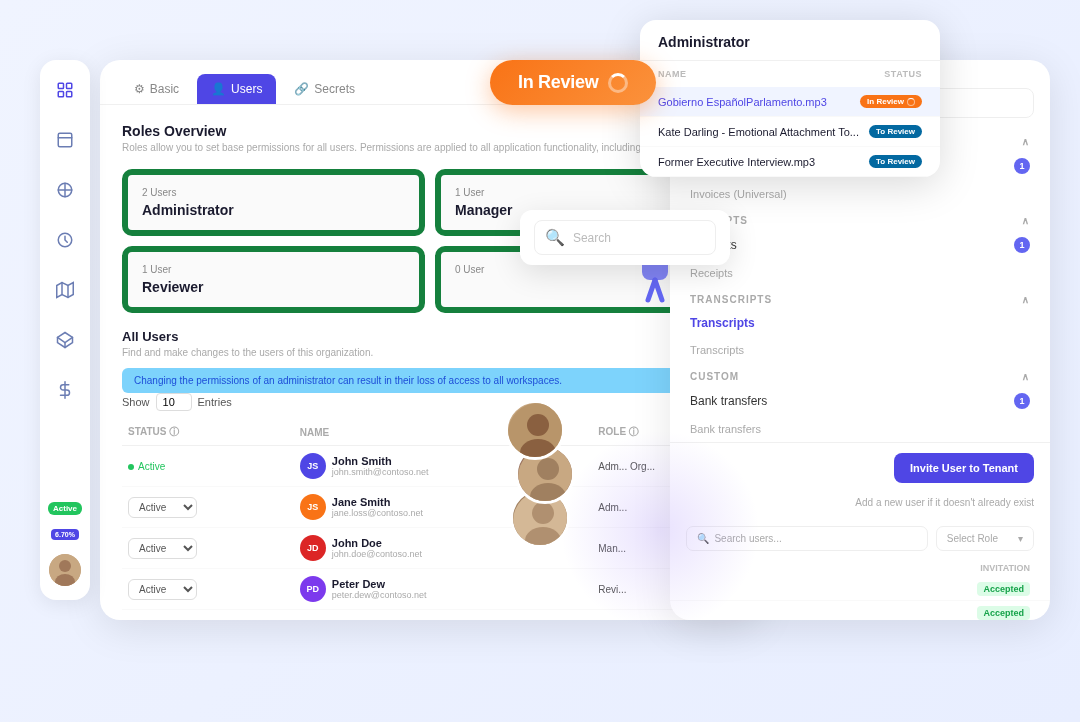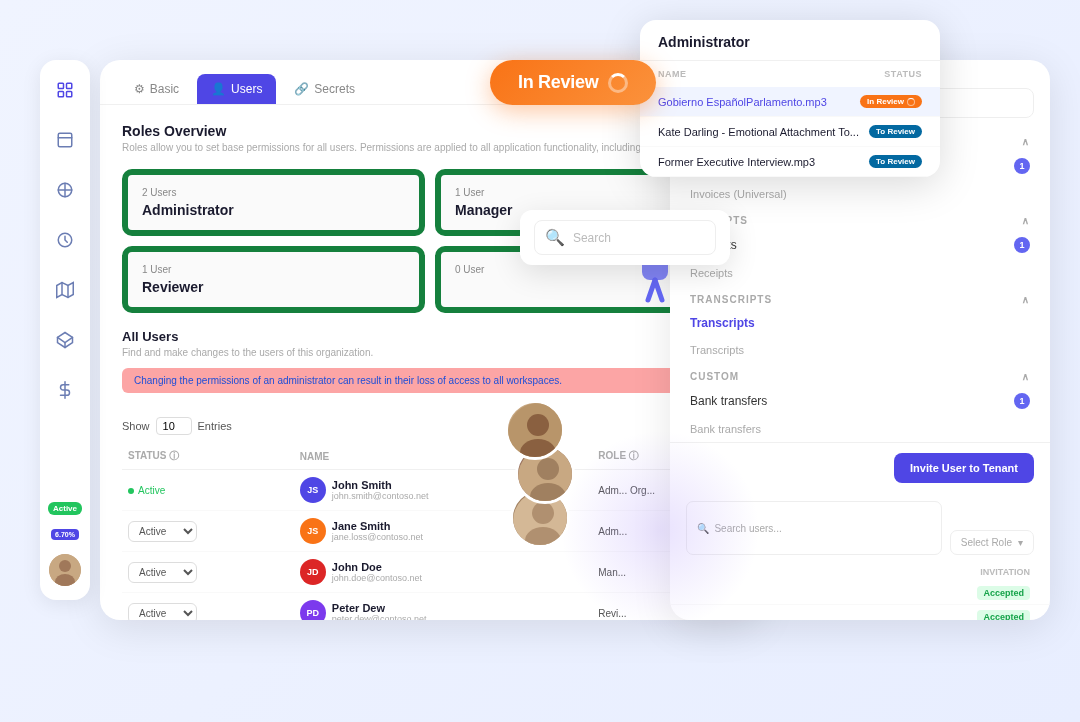--- a/index.html
+++ b/index.html
@@ -148,26 +148,26 @@
       font-weight: 700;
       color: #1a1a2e;
       margin-bottom: 3px;
     }
     .all-users-desc {
       font-size: 10px;
       color: #aaa;
       margin-bottom: 10px;
     }
     .warning-banner {
-      background: #fca5a5;
+      background: #7dd3fc;
       border-radius: 6px;
       padding: 7px 12px;
       font-size: 10px;
       color: #1d4ed8;
-      margin-bottom: 24px;
+      margin-bottom: 0;
     }
     .show-row {
       display: flex;
       align-items: center;
       gap: 6px;
       font-size: 11px;
       color: #555;
       margin-bottom: 10px;
     }
     .entries-input {
@@ -333,22 +333,21 @@
       gap: 5px;
     }
     .select-role-box {
       border: 1px solid #eee;
       border-radius: 7px;
       padding: 6px 10px;
       font-size: 10px;
       color: #aaa;
       display: flex;
       align-items: center;
-      gap: 6px;
-      margin-top: 29px;
+      gap: 20px;
     }
     .invitation-badge {
       background: #dcfce7;
       color: #16a34a;
       font-size: 9px;
       font-weight: 600;
       border-radius: 4px;
       padding: 2px 6px;
     }
     .table-mini {
@@ -777,20 +776,21 @@
       <div class="ws-item">
         <span class="ws-item-sub">Bank transfers</span>
       </div>
     </div>
   </div>
 
   <div class="invite-section">
     <div style="display:flex; justify-content:flex-end; gap:8px; align-items:center;">
       <button class="invite-btn">Invite User to Tenant</button>
     </div>
+    <div class="invite-desc">Add a new user if it doesn't already exist</div>
   </div>
 
   <div class="filter-row">
     <div class="search-users-box">
       <span>🔍</span>
       <span>Search users...</span>
     </div>
     <div class="select-role-box">
       <span>Select Role</span>
       <span>▾</span>

